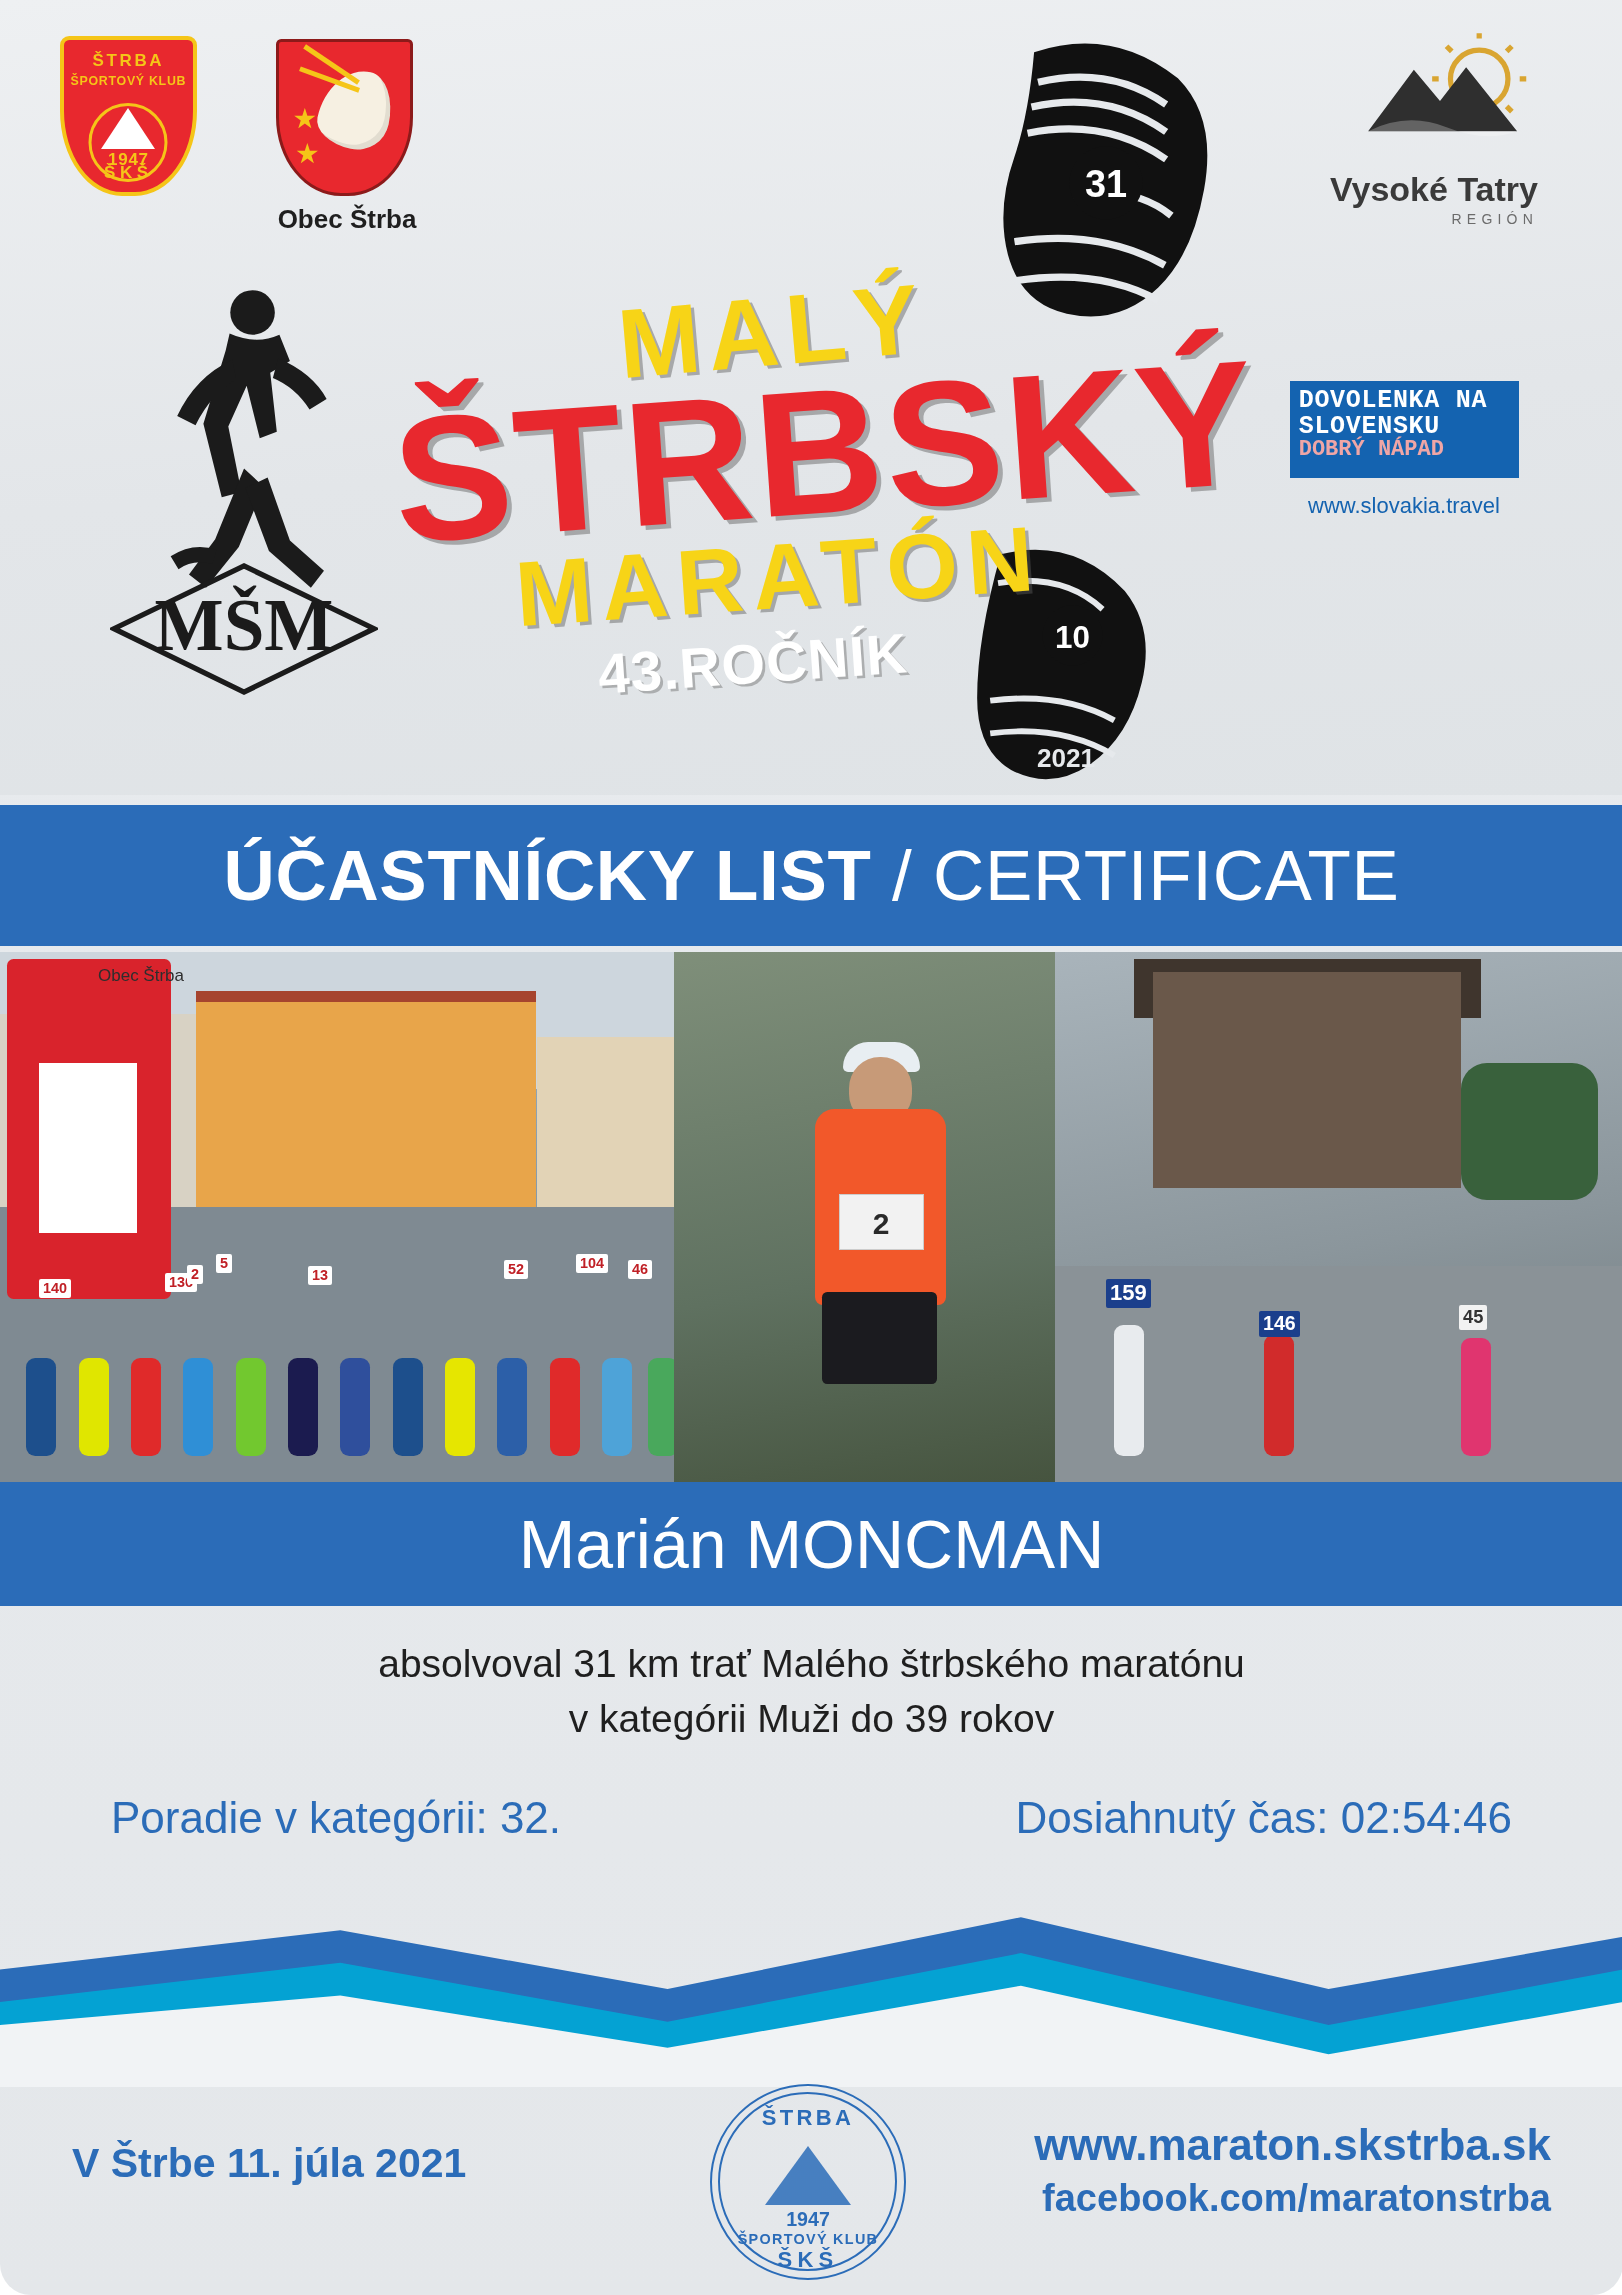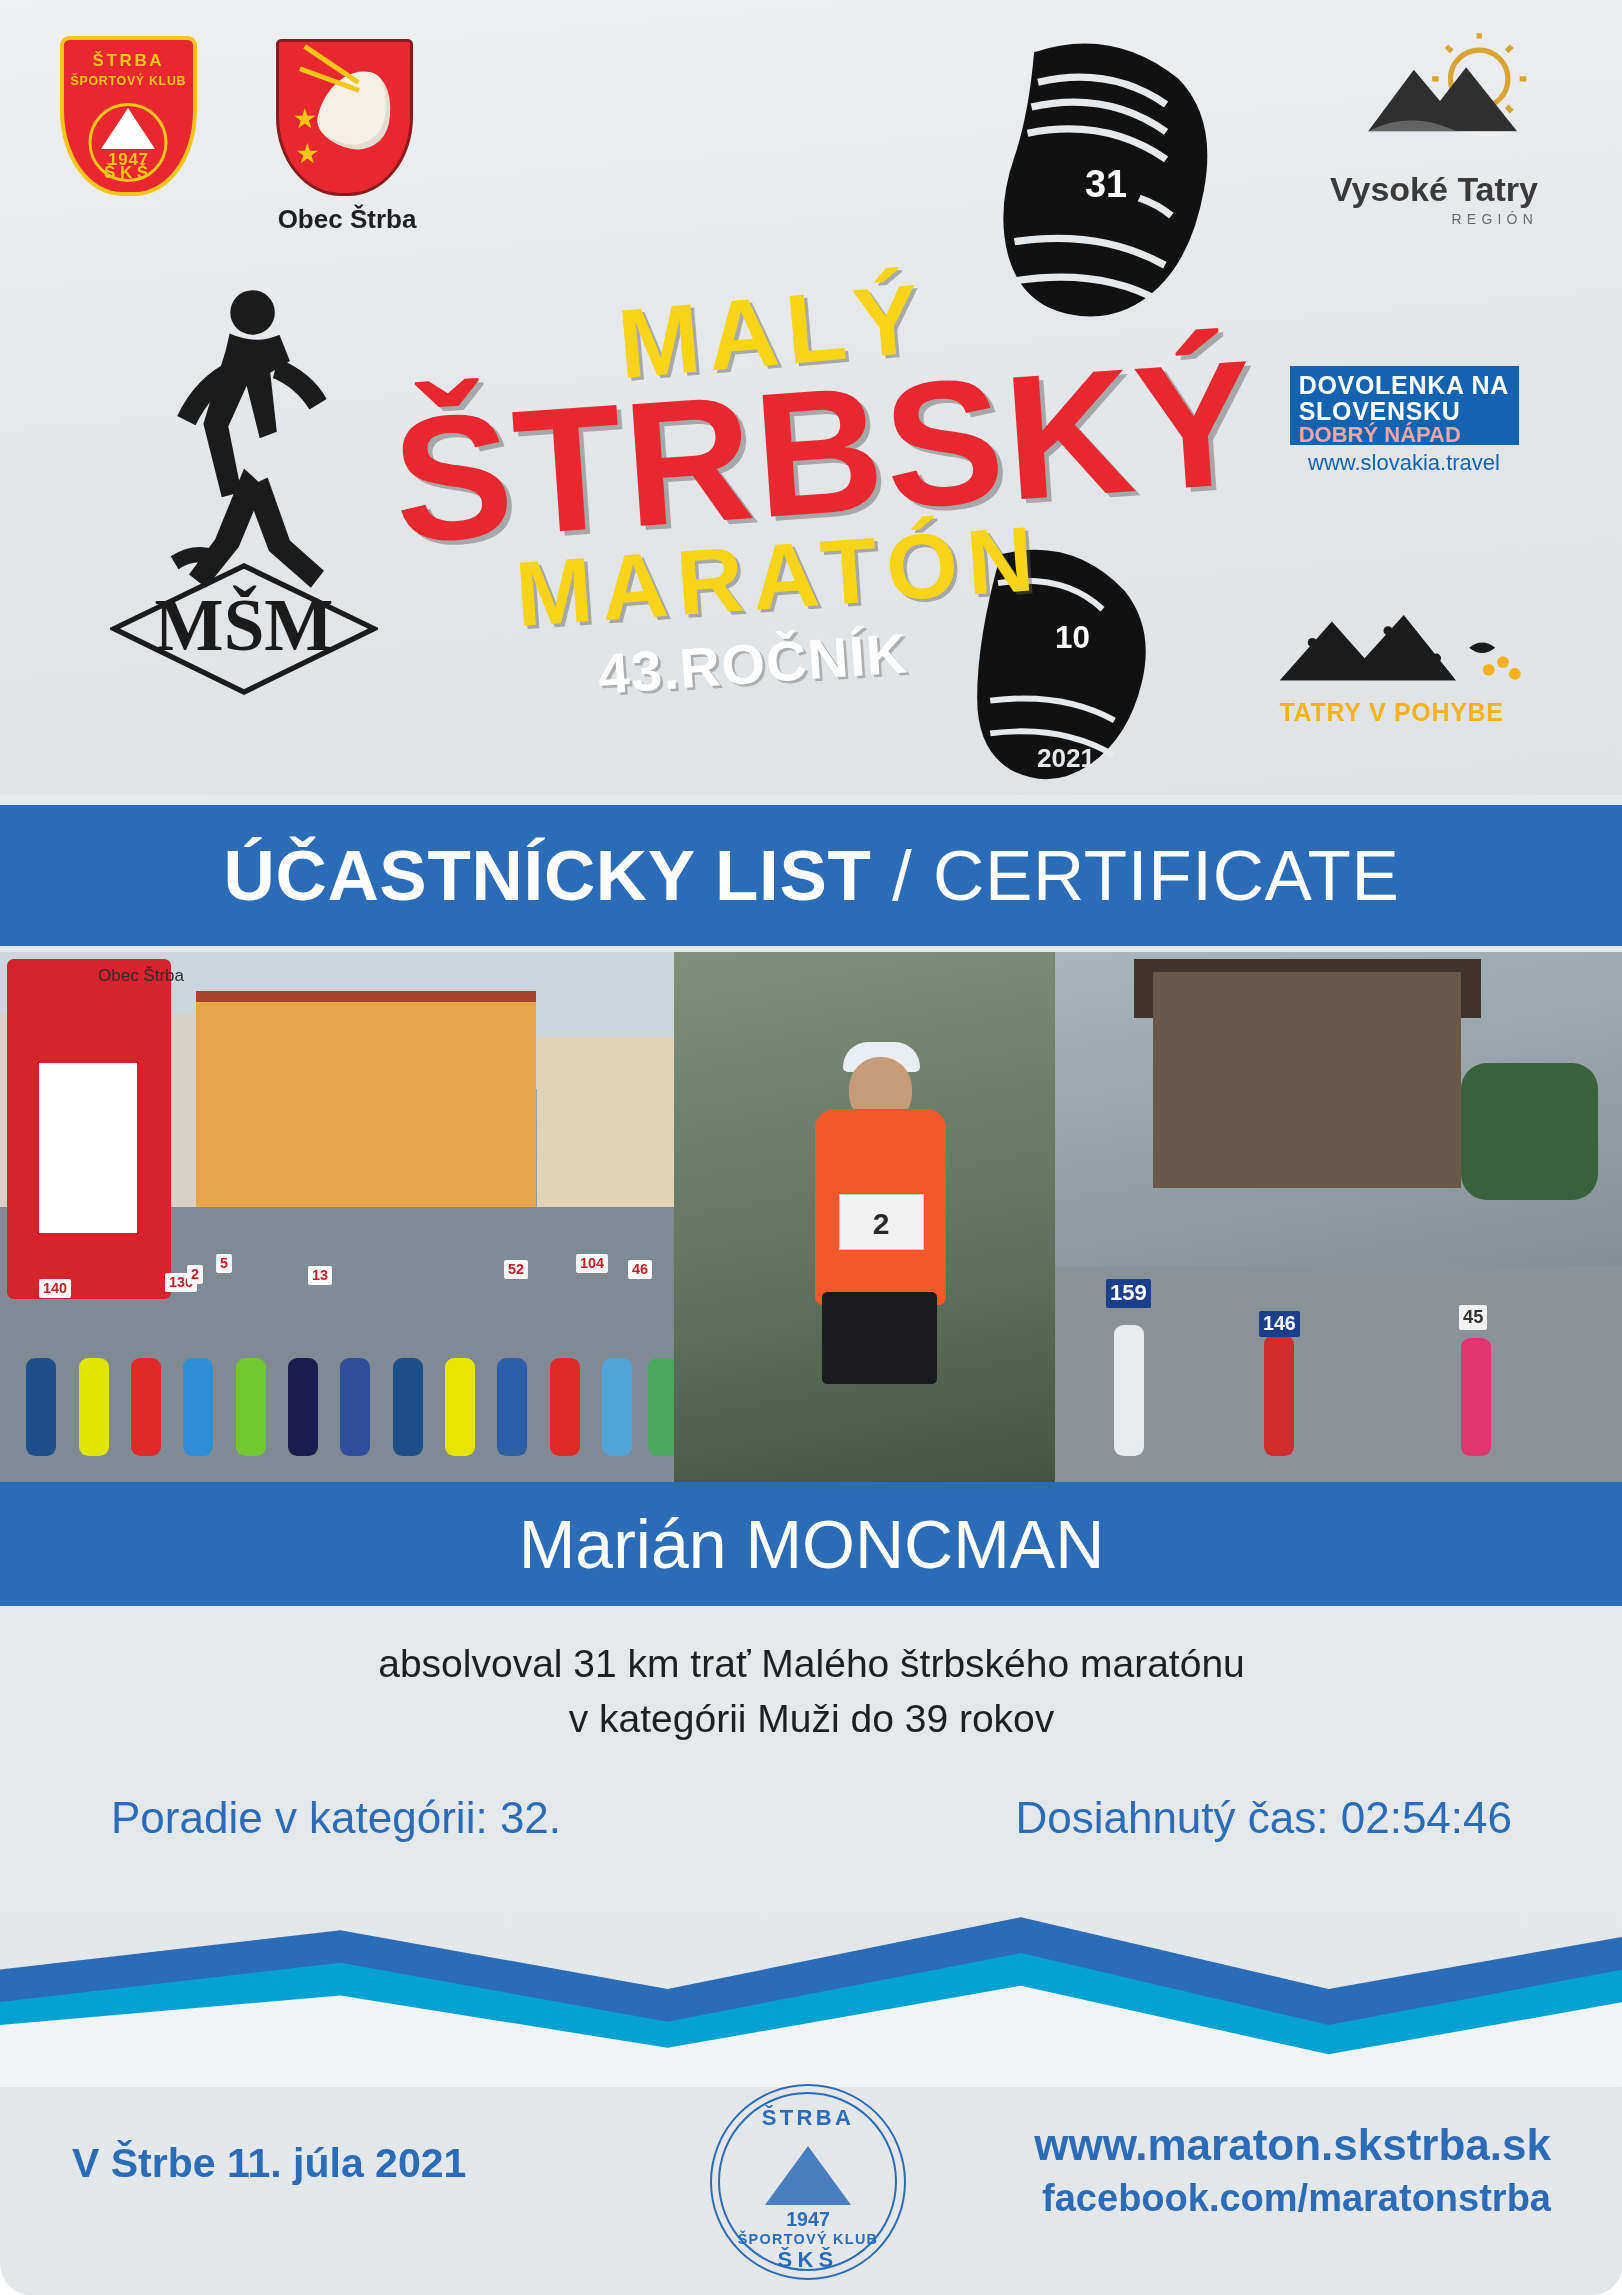--- a/index.html
+++ b/index.html
@@ -185,24 +185,24 @@
   }
 
   
   .slovakia {
     position: absolute; right: 98px; top: 366px;
     width: 242px; height: 124px;
     text-align: center;
   }
   .slovakia-box {
     position: relative;
-    width: 229px; height: 79px;
+    width: 229px; height: 97px;
     background: #1463b0;
-    margin: 0 auto;
-    color: #fff; text-align: left;
+    margin: 15px auto;
+    color: #fff; text-align: left; font-family: Liberation Mono, monospace;
   }
   .slovakia-box .l1 {
     position: absolute; left: 9.2px; top: 5.2px;
     font-size: 25px; font-weight: bold; letter-spacing: 0.7px;
   }
   .slovakia-box .l2 {
     position: absolute; left: 9.2px; top: 31px;
     font-size: 25px; font-weight: bold; letter-spacing: 0.7px;
   }
   .slovakia-box .l3 {
@@ -440,37 +440,20 @@
 
     <div class="slovakia">
       <div class="slovakia-box">
         <div class="l1">DOVOLENKA NA</div>
         <div class="l2">SLOVENSKU</div>
         <div class="l3">DOBRÝ NÁPAD</div>
       </div>
       <div class="slovakia-url">www.slovakia.travel</div>
     </div>
 
-    <div class="tvp">
-      <svg width="255" height="98" viewBox="0 0 390 150" aria-hidden="true">
-        <path d="M10 120 L90 30 L140 86 L200 20 L280 120 z" fill="#1b1b1b"></path>
-        <g fill="#1b1b1b">
-          <circle cx="60" cy="62" r="7"></circle>
-            <circle cx="176" cy="44" r="7"></circle>
-            <circle cx="250" cy="86" r="7"></circle>
-          <path d="M300 70 q20 -16 40 0 q-20 16 -40 0z"></path>
-        </g>
-        <g fill="#f5b21a">
-          <circle cx="330" cy="104" r="9"></circle>
-            <circle cx="352" cy="92" r="9"></circle>
-            <circle cx="370" cy="110" r="9"></circle>
-        </g>
-      </svg>
-      <div class="tvp-label">TATRY V POHYBE</div>
-    </div>
   </div>
 
   <div class="bar-cert">
     <div class="txt">
       <span class="bold">ÚČASTNÍCKY LIST</span><span> / </span><span>CERTIFICATE</span>
     </div>
   </div>
 
   <div class="photos">
 

